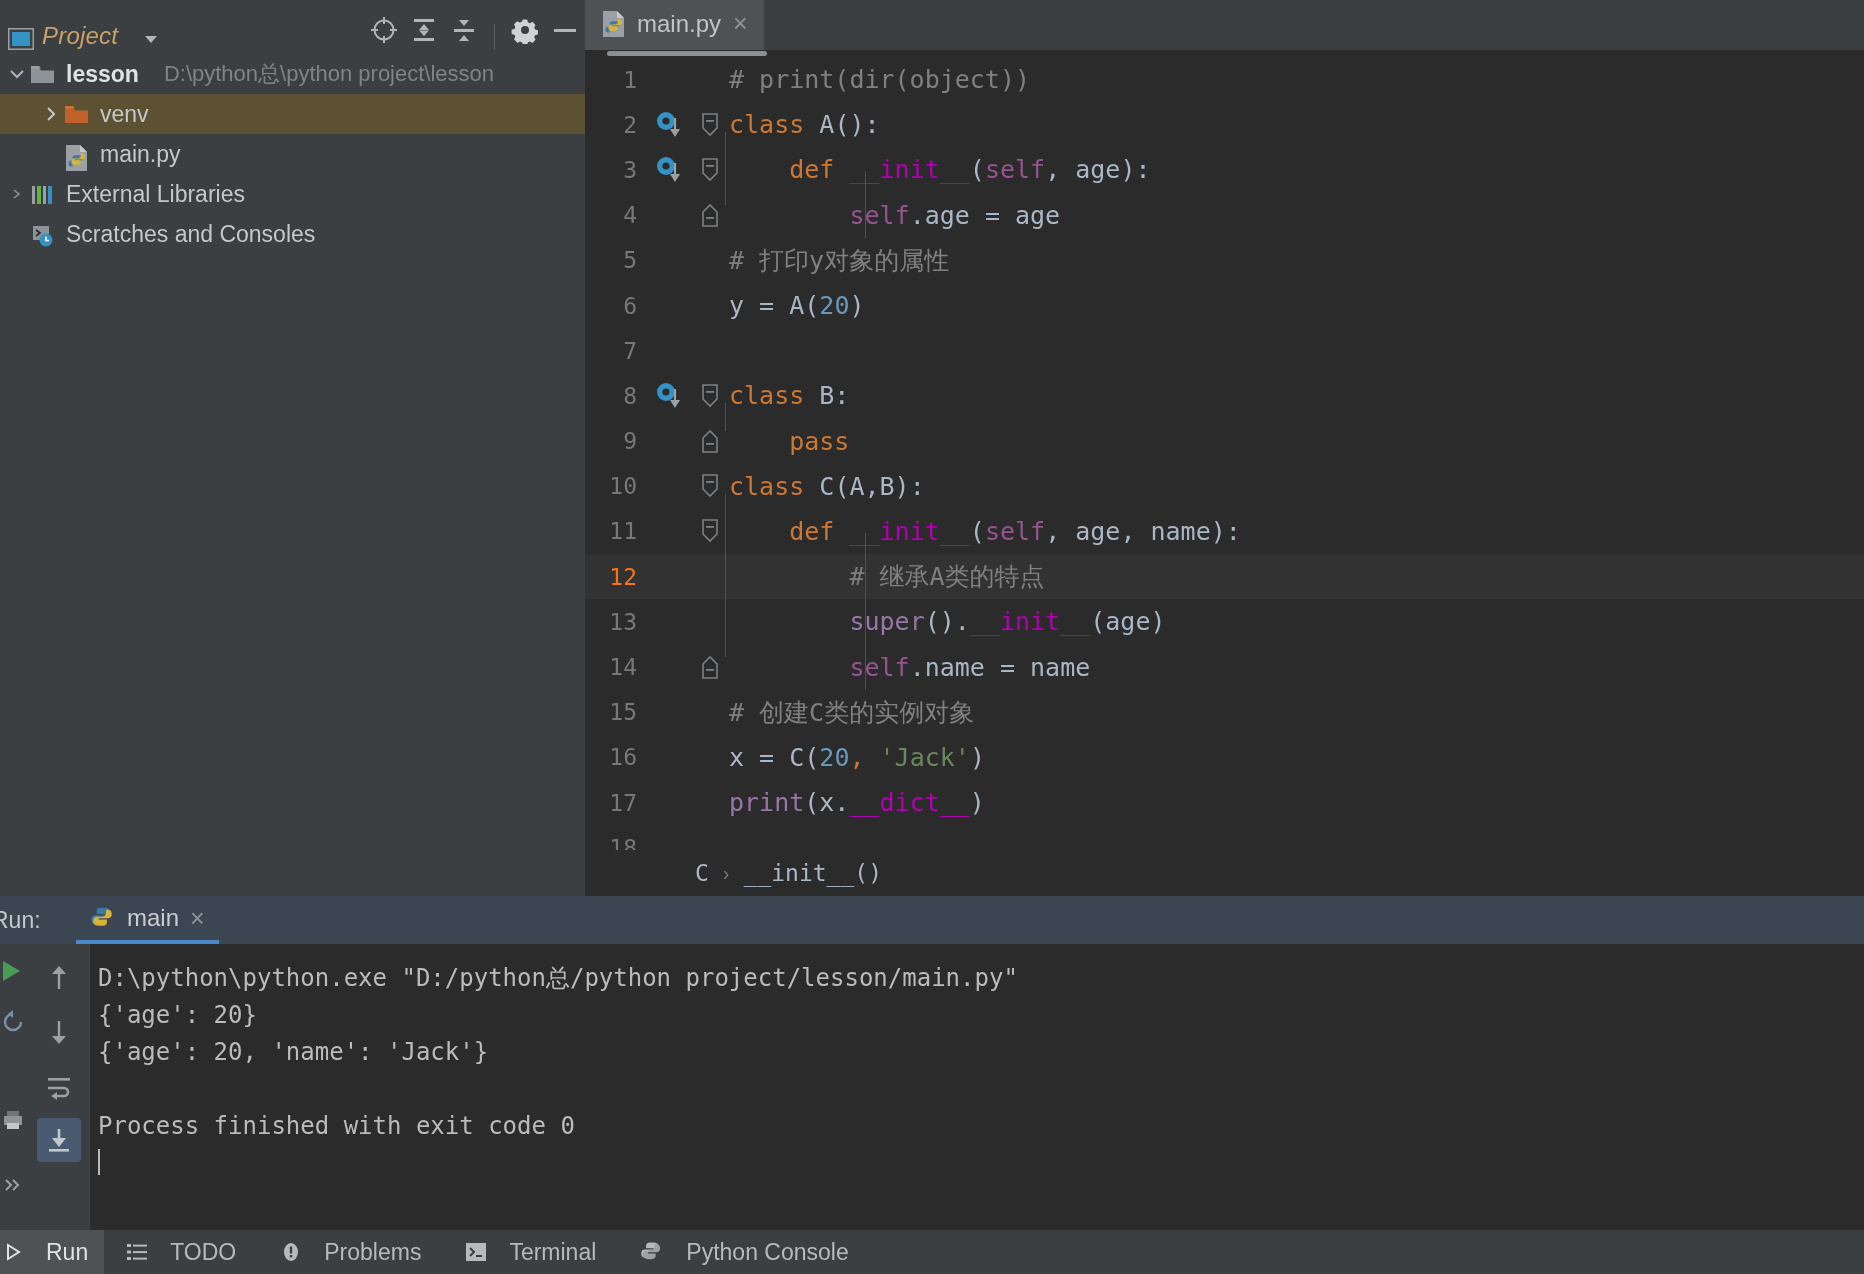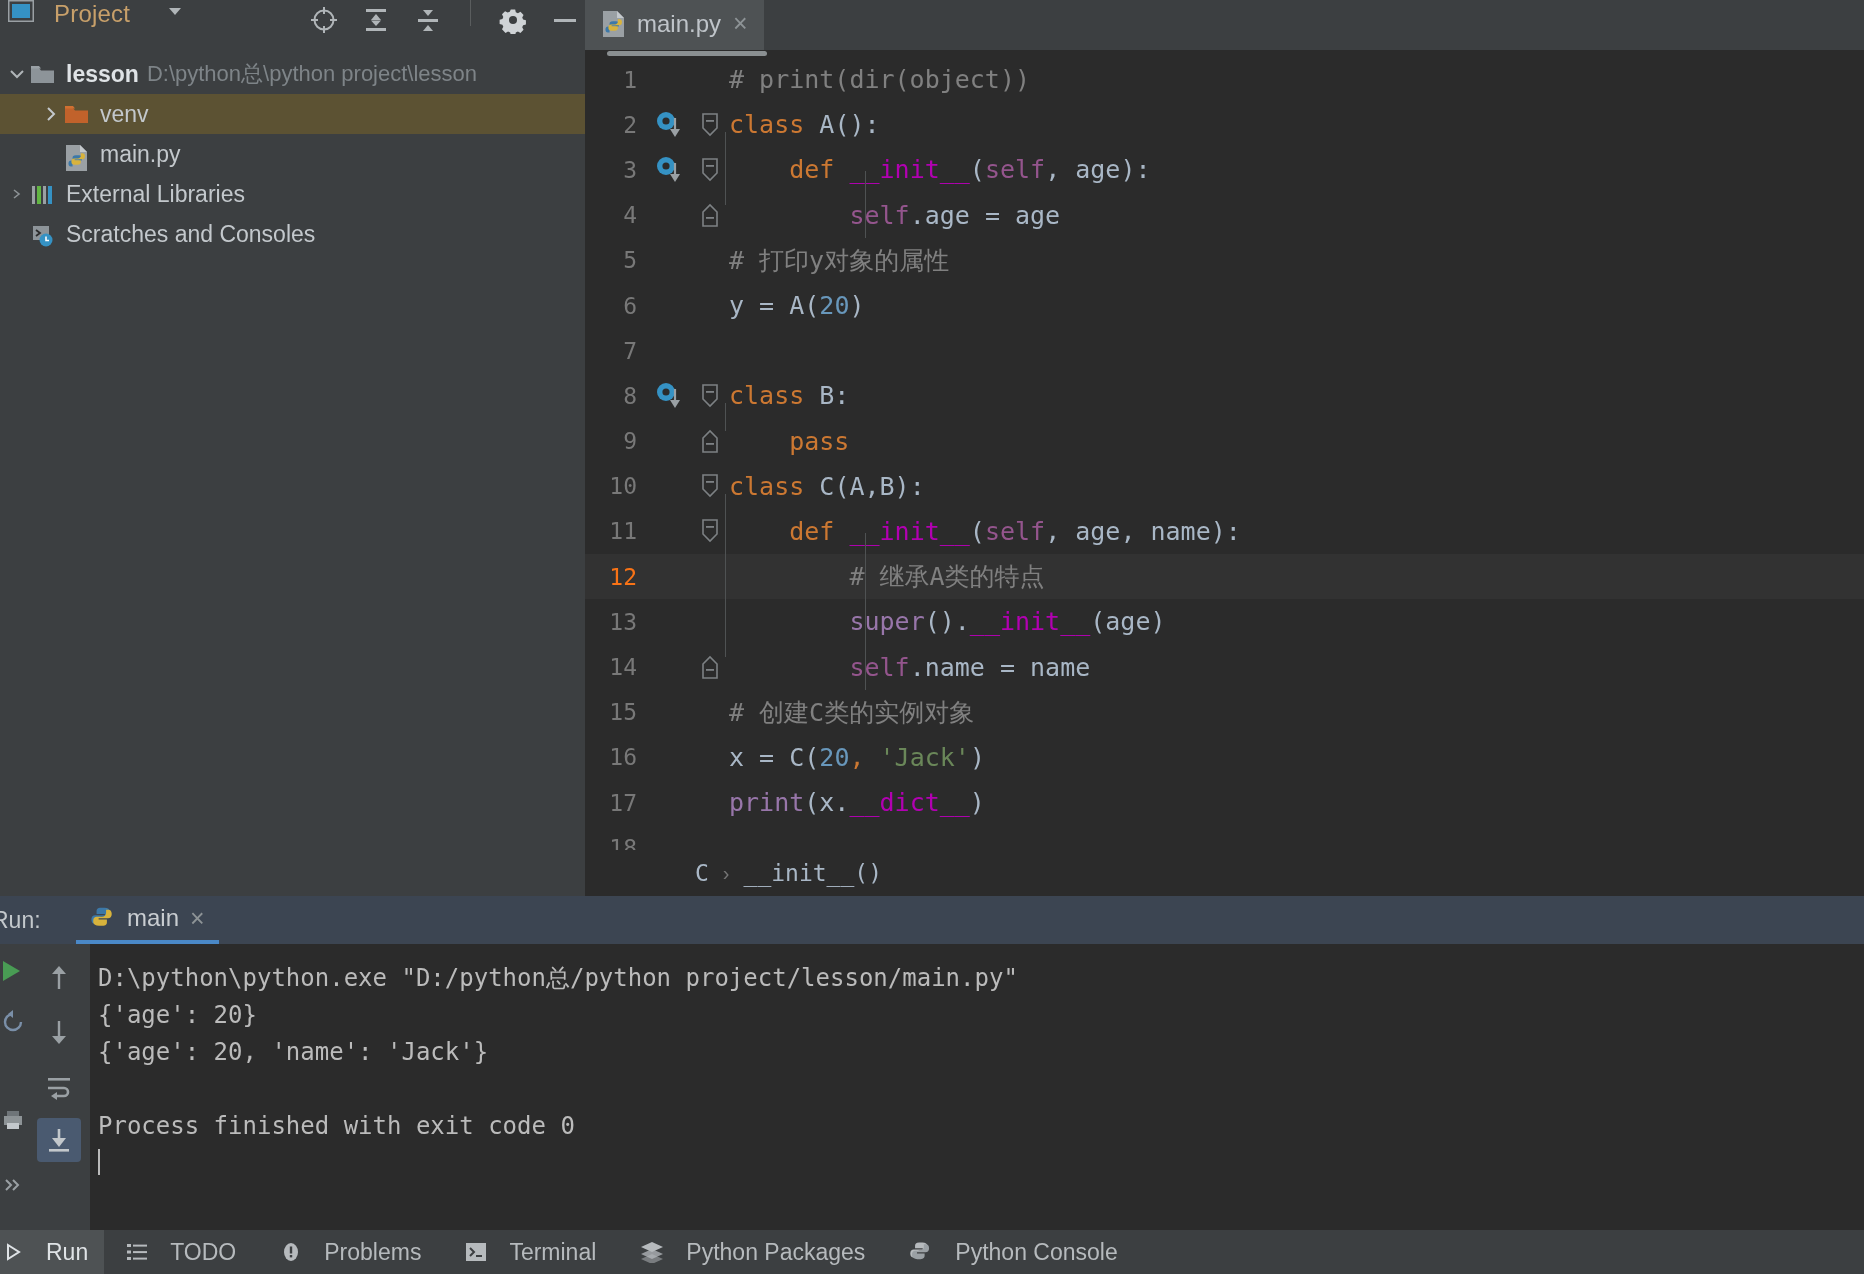--- a/index.html
+++ b/index.html
@@ -8,21 +8,21 @@
     background: #3c3f41;
     font-family: "Liberation Sans", sans-serif;
     overflow: hidden;
   }
   #app { position: relative; width: 1864px; height: 1274px; }
 
   
   .toprow { position: absolute; left: 0; top: 0; width: 1864px; height: 50px; display: flex; }
   .proj-toolbar {
     width: 585px; height: 50px; background: #3c3f41;
-    display: flex; align-items: flex-start; padding-left: 8px; gap: 12px;
+    display: flex; align-items: flex-end; padding-left: 8px; gap: 0; font-style: italic;
   }
   .proj-icon { width: 26px; height: 22px; margin-right: 8px; flex: 0 0 auto; }
   .proj-label { color: #c8a06a; font-size: 24px; letter-spacing: .2px; white-space: nowrap; }
   .proj-caret { margin-left: 22px; width: 22px; height: 22px; flex: 0 0 auto; }
   .tb-spacer { flex: 1 1 auto; }
   .tb-btn { width: 40px; height: 40px; display: flex; align-items: center; justify-content: center; flex: 0 0 auto; }
   .tb-sep { width: 1px; height: 26px; background: #5a5d5e; margin: 0 10px; flex: 0 0 auto; }
 
   
   .tabstrip {
@@ -40,21 +40,21 @@
   .tree {
     position: absolute; left: 0; top: 50px; width: 669px; height: 838px;
     background: #3c3f41; padding-top: 4px;
   }
   .node { height: 40px; display: flex; align-items: center; white-space: nowrap; }
   .node.sel { background: #5c5233; }
   .arrow { width: 26px; display: flex; justify-content: center; align-items: center; flex:0 0 auto; }
   .folder-ico { width: 26px; height: 21px; margin-right: 10px; flex:0 0 auto; }
   .node-text { font-size: 23px; color: #c3c8cc; }
   .node-text.bold { font-weight: bold; color: #dfe3e6; }
-  .node-path { font-size: 22px; color: #7e8488; margin-left: 8px; }
+  .node-path { font-size: 22px; color: #7e8488; margin-left: 25px; }
   .ind1 { padding-left: 4px; }
   .ind2 { padding-left: 38px; }
   .ind3 { padding-left: 64px; }
 
   
   .editor {
     position: absolute; left: 585px; top: 50px; width: 1279px; height: 800px;
     background: #2b2b2b; overflow: hidden;
   }
   .hscroll { position: absolute; left: 0; top: 0; width: 1279px; height: 7px; background: #2b2b2b; }
@@ -595,30 +595,20 @@
       <span>
         <svg width="22" height="22" viewBox="0 0 22 22">
           <rect x="1" y="2" width="20" height="18" fill="#b6babd"></rect>
           <path d="M5 7 L9 11 L5 15" fill="none" stroke="#3c3f41" stroke-width="2"></path>
           <rect x="11" y="14" width="6" height="2" fill="#3c3f41"></rect>
         </svg>
       </span>
       <span class="sb-item-label">Terminal</span>
     </div>
 
-    <div class="sb-item">
-      <span>
-        <svg width="24" height="22" viewBox="0 0 24 22">
-          <path d="M12 1 L23 6 L12 11 L1 6 Z" fill="#b6babd"></path>
-          <path d="M12 8 L23 13 L12 18 L1 13 Z" fill="#b6babd" opacity="0.75"></path>
-          <path d="M12 13 L23 18 L12 23 L1 18 Z" fill="#b6babd" opacity="0.5"></path>
-        </svg>
-      </span>
-      <span class="sb-item-label">Python Packages</span>
-    </div>
 
     <div class="sb-item">
       <span>
         <svg width="24" height="24" viewBox="0 0 32 32">
           <path d="M15 3c-5 0-6.5 2.2-6.5 5.2V12h12v1.8H6.5C3.2 13.8 1 16 1 20s2 6.2 5 6.2h3.2v-4.3c0-3.4 2.7-5.9 6-5.9h7.6c2.8 0 5-2.2 5-5V8.2C27.8 5.2 25 3 20 3z" fill="#b6babd" transform="scale(0.85) translate(1,1)"></path>
           <path d="M17 29c5 0 6.5-2.2 6.5-5.2V20h-12v-1.8H25c3.3 0 5.5-2.2 5.5-6.2s-2-6.2-5-6.2h-3.2v4.3c0 3.4-2.7 5.9-6 5.9H8.7c-2.8 0-5 2.2-5 5v2.8C4.2 26.8 7 29 12 29z" fill="#9aa0a4" transform="scale(0.85) translate(1,1)"></path>
         </svg>
       </span>
       <span class="sb-item-label">Python Console</span>
     </div>

